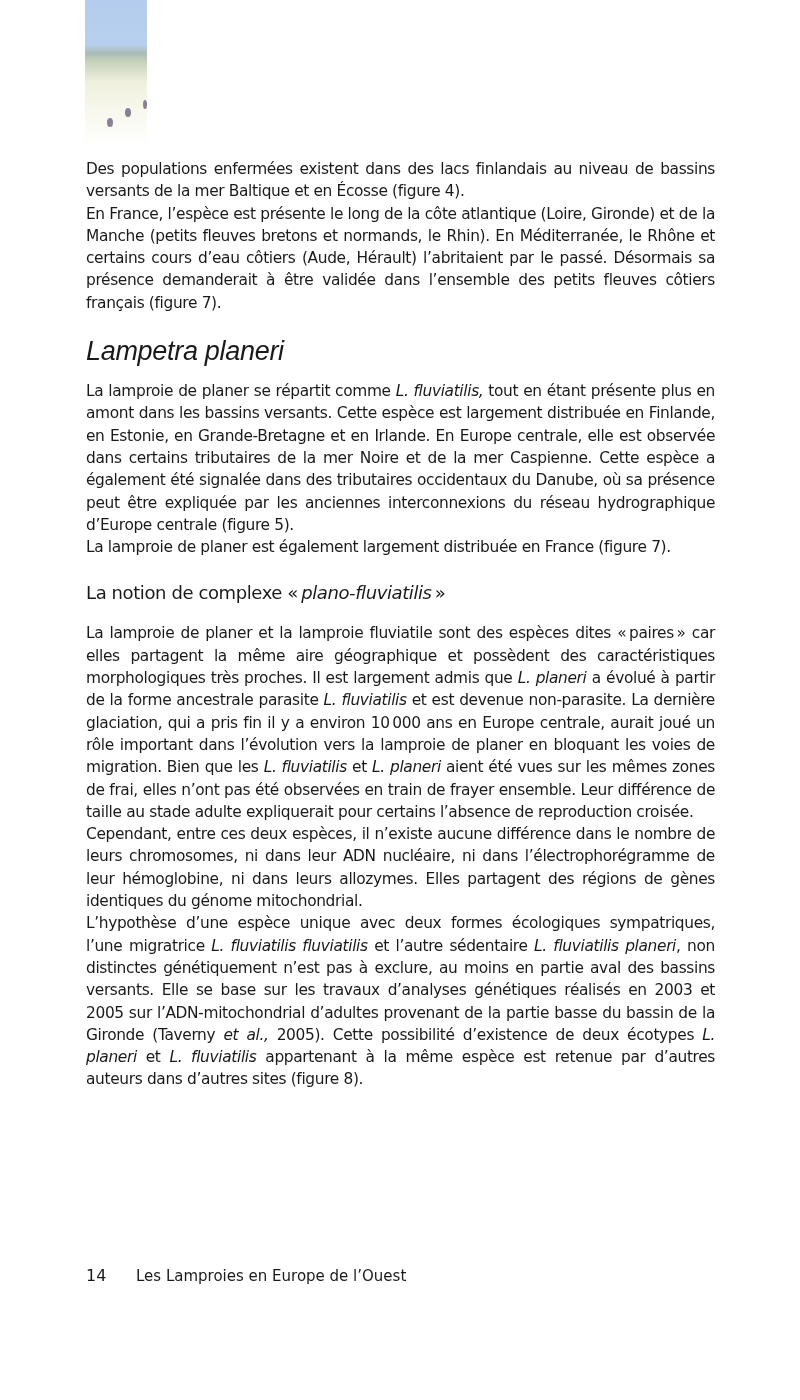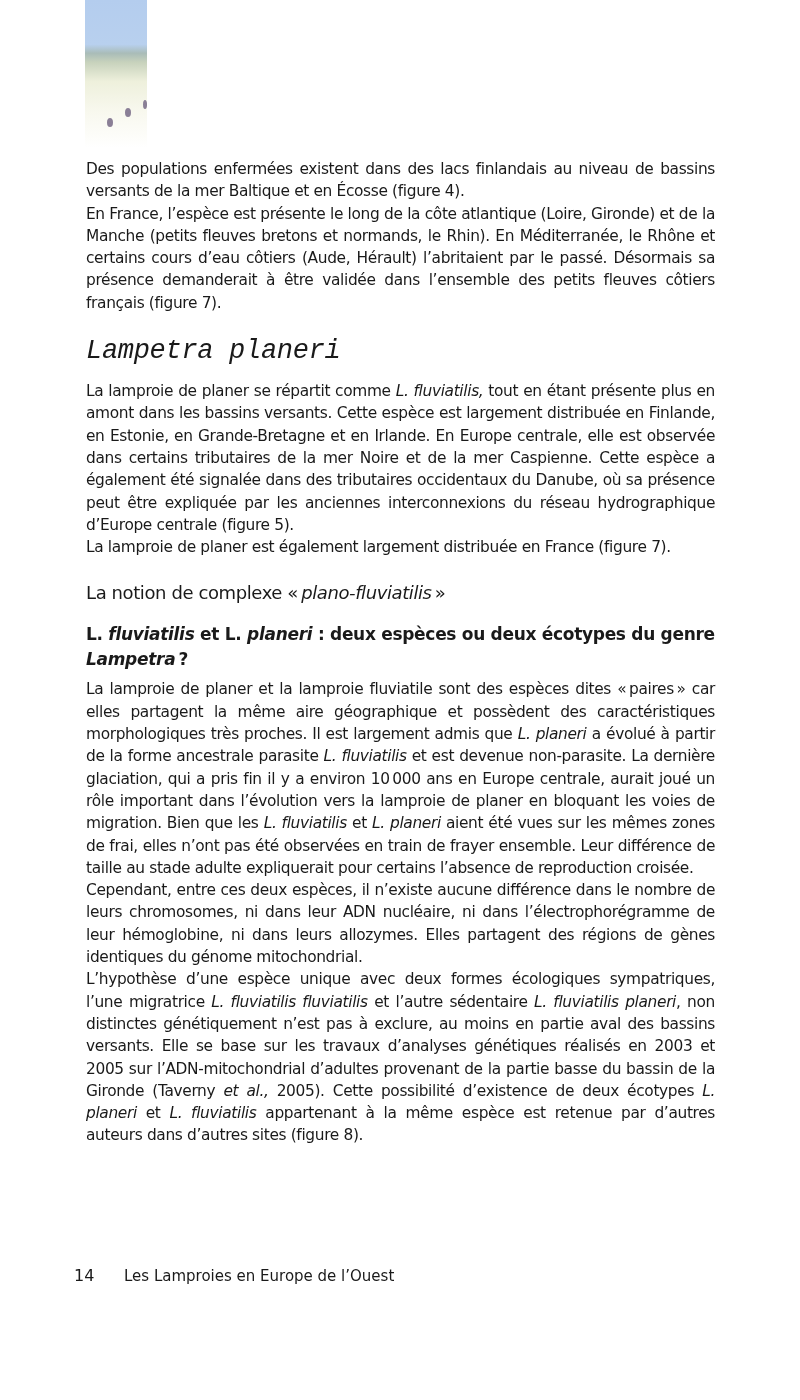--- a/index.html
+++ b/index.html
@@ -10,33 +10,33 @@
     }
     .photo-strip .pebble { position: absolute; width: 6px; height: 9px; border-radius: 50%; background: #8a7f96; }
     .content {
       position: absolute; left: 86px; top: 158px; width: 629px;
       font-family: "DejaVu Sans", sans-serif; font-size: 15.4px; line-height: 22.3px;
       text-align: justify; letter-spacing: -0.35px;
     }
     .content p { margin: 0; }
     .content em { }
     .h-species {
-      font-family: Liberation Mono, monospace; font-style: italic; font-size: 27px;
+      font-family: Liberation Sans, sans-serif; font-style: italic; font-size: 27px;
       font-weight: normal; margin: 20px 0 12px 0; line-height: 34px; letter-spacing: -0.3px;
     }
     .h-section {
       font-family: "DejaVu Sans", sans-serif; font-size: 18px; font-weight: normal;
       margin: 18px 0 12px 0; line-height: 34px; letter-spacing: -0.4px;
     }
     .h-sub {
       font-family: "DejaVu Sans", sans-serif; font-size: 17px; font-weight: bold;
       margin: 0 0 6px 0; line-height: 25px; text-align: left; letter-spacing: -0.3px;
     }
     .footer {
-      position: absolute; left: 74px; top: 1266px;
+      position: absolute; left: 86px; top: 1266px;
       font-family: "DejaVu Sans", sans-serif; font-size: 15px; color: #1a1a1a;
     }
     .footer .num { display: inline-block; width: 50px; font-size: 16px; }
   </style>
 </head>
 <body>
 
 <div class="photo-strip">
   <span class="pebble" style="left:22px; top:118px;"></span>
   <span class="pebble" style="left:40px; top:108px;"></span>
@@ -47,21 +47,20 @@
   <p>Des populations enfermées existent dans des lacs finlandais au niveau de bassins versants de la mer Baltique et en Écosse (figure 4).</p>
   <p>En France, l’espèce est présente le long de la côte atlantique (Loire, Gironde) et de la Manche (petits fleuves bretons et normands, le Rhin). En Méditerranée, le Rhône et certains cours d’eau côtiers (Aude, Hérault) l’abritaient par le passé. Désormais sa présence demanderait à être validée dans l’ensemble des petits fleuves côtiers français (figure 7).</p>
 
   <h2 class="h-species">Lampetra planeri</h2>
 
   <p><span>La lamproie de planer se répartit comme </span><em>L. fluviatilis,</em><span> tout en étant présente plus en amont dans les bassins versants. Cette espèce est largement distribuée en Finlande, en Estonie, en Grande-Bretagne et en Irlande. En Europe centrale, elle est observée dans certains tributaires de la mer Noire et de la mer Caspienne. Cette espèce a également été signalée dans des tributaires occidentaux du Danube, où sa présence peut être expliquée par les anciennes interconnexions du réseau hydrographique d’Europe centrale (figure 5).</span></p>
   <p>La lamproie de planer est également largement distribuée en France (figure 7).</p>
 
   <h2 class="h-section"><span>La notion de complexe « </span><em>plano-fluviatilis</em><span> »</span></h2>
 
-  <h3 class="h-sub"><span>L. </span><em>fluviatilis</em><span> et L. </span><em>planeri</em><span> : deux espèces ou deux écotypes du genre </span><em>Lampetra</em><span> ?</span></h3>
 
   <p><span>La lamproie de planer et la lamproie fluviatile sont des espèces dites « paires » car elles partagent la même aire géographique et possèdent des caractéristiques morphologiques très proches. Il est largement admis que </span><em>L. planeri</em><span> a évolué à partir de la forme ancestrale parasite </span><em>L. fluviatilis</em><span> et est devenue non-parasite. La dernière glaciation, qui a pris fin il y a environ 10 000 ans en Europe centrale, aurait joué un rôle important dans l’évolution vers la lamproie de planer en bloquant les voies de migration. Bien que les </span><em>L. fluviatilis</em><span> et </span><em>L. planeri</em><span> aient été vues sur les mêmes zones de frai, elles n’ont pas été observées en train de frayer ensemble. Leur différence de taille au stade adulte expliquerait pour certains l’absence de reproduction croisée.</span></p>
 
   <p>Cependant, entre ces deux espèces, il n’existe aucune différence dans le nombre de leurs chromosomes, ni dans leur ADN nucléaire, ni dans l’électrophorégramme de leur hémoglobine, ni dans leurs allozymes. Elles partagent des régions de gènes identiques du génome mitochondrial.</p>
 
   <p><span>L’hypothèse d’une espèce unique avec deux formes écologiques sympatriques, l’une migratrice </span><em>L. fluviatilis fluviatilis</em><span> et l’autre sédentaire </span><em>L. fluviatilis planeri</em><span>, non distinctes génétiquement n’est pas à exclure, au moins en partie aval des bassins versants. Elle se base sur les travaux d’analyses génétiques réalisés en 2003 et 2005 sur l’ADN-mitochondrial d’adultes provenant de la partie basse du bassin de la Gironde (Taverny </span><em>et al.,</em><span> 2005). Cette possibilité d’existence de deux écotypes </span><em>L. planeri</em><span> et </span><em>L. fluviatilis</em><span> appartenant à la même espèce est retenue par d’autres auteurs dans d’autres sites (figure 8).</span></p>
 </div>
 
 <div class="footer">
   <span class="num">14</span><span>Les Lamproies en Europe de l’Ouest</span>

